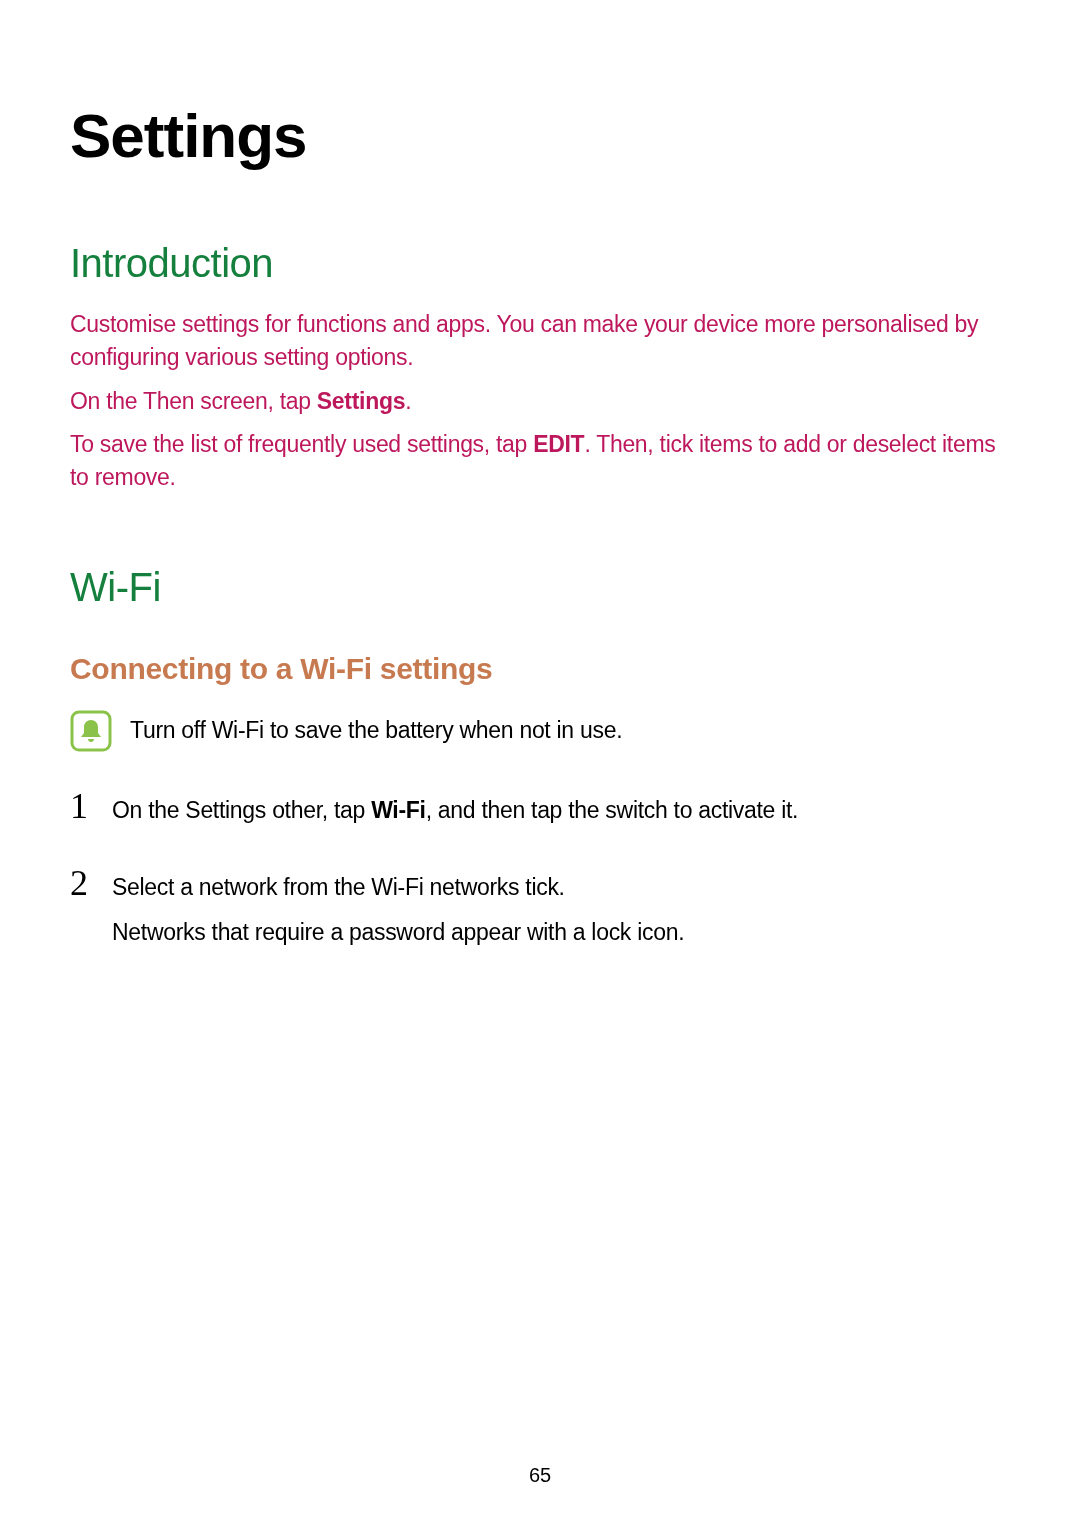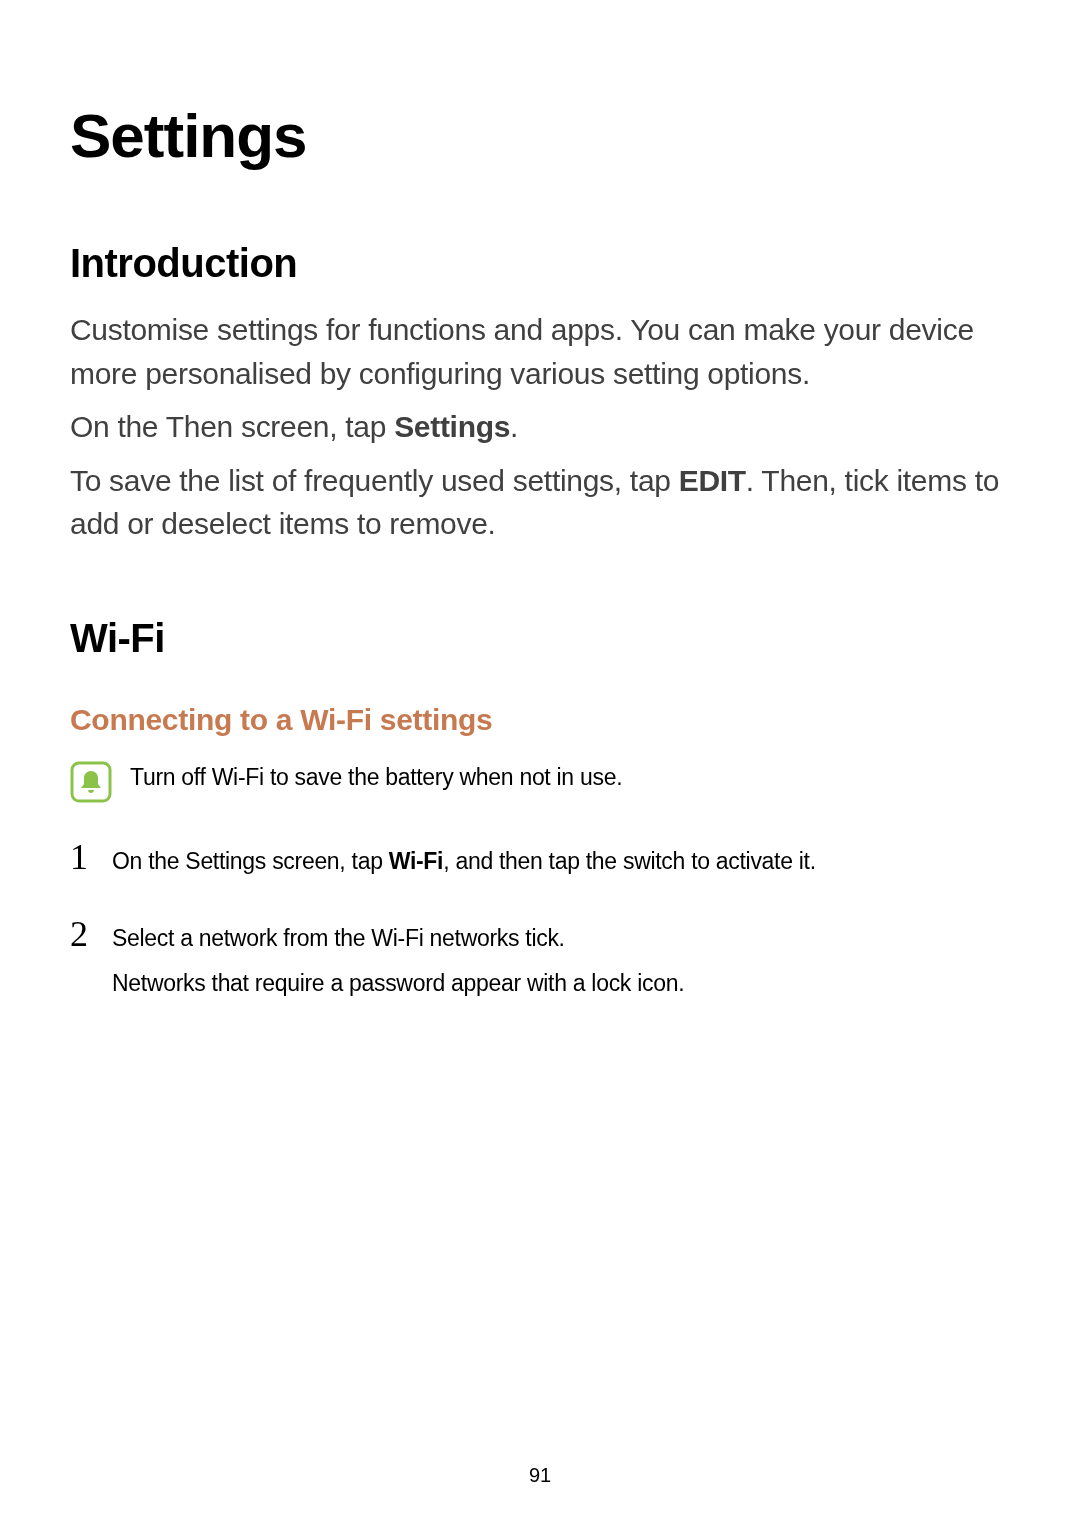--- a/index.html
+++ b/index.html
@@ -18,48 +18,49 @@
     }
     .page-title {
       font-size: 62px;
       font-weight: bold;
       color: #000000;
       margin-bottom: 70px;
       letter-spacing: -1px;
     }
     .section-heading {
       font-size: 40px;
-      font-weight: bold;
-      color: #000000;
+      font-weight: normal;
+      color: #15803d;
       margin-bottom: 22px;
       letter-spacing: -0.5px;
     }
     .subsection-heading {
       font-size: 30px;
       font-weight: bold;
       color: #c77a50;
       margin-bottom: 18px;
       margin-top: 42px;
       letter-spacing: -0.3px;
     }
     .body-text {
-      font-size: 30px;
+      font-size: 23px;
       line-height: 1.45;
-      color: #404040;
+      color: #be185d;
       margin-bottom: 10px;
       letter-spacing: -0.3px;
     }
     .bold {
       font-weight: bold;
     }
     .section-gap {
       margin-top: 70px;
     }
     .note-box {
       display: flex;
+      align-items: center;
       margin-top: 24px;
       margin-bottom: 24px;
       gap: 18px;
     }
     .note-icon {
       width: 42px;
       height: 42px;
       flex-shrink: 0;
     }
     .note-text {
@@ -134,27 +135,27 @@
       </svg>
     </div>
     <div class="note-text">Turn off Wi-Fi to save the battery when not in use.</div>
   </div>
 
   <div class="numbered-list">
     <div class="numbered-item">
       <div class="list-number">1</div>
       <div class="list-content">
         <p>
-          <span>On the Settings screen, tap </span><span class="bold">Wi-Fi</span><span>, and then tap the switch to activate it.</span>
+          <span>On the Settings other, tap </span><span class="bold">Wi-Fi</span><span>, and then tap the switch to activate it.</span>
         </p>
       </div>
     </div>
     <div class="numbered-item">
       <div class="list-number">2</div>
       <div class="list-content">
         <p>Select a network from the Wi-Fi networks tick.</p>
         <p>Networks that require a password appear with a lock icon.</p>
       </div>
     </div>
   </div>
 </section>
 
-<div class="page-number">91</div>
+<div class="page-number">65</div>
 
 </body></html>

